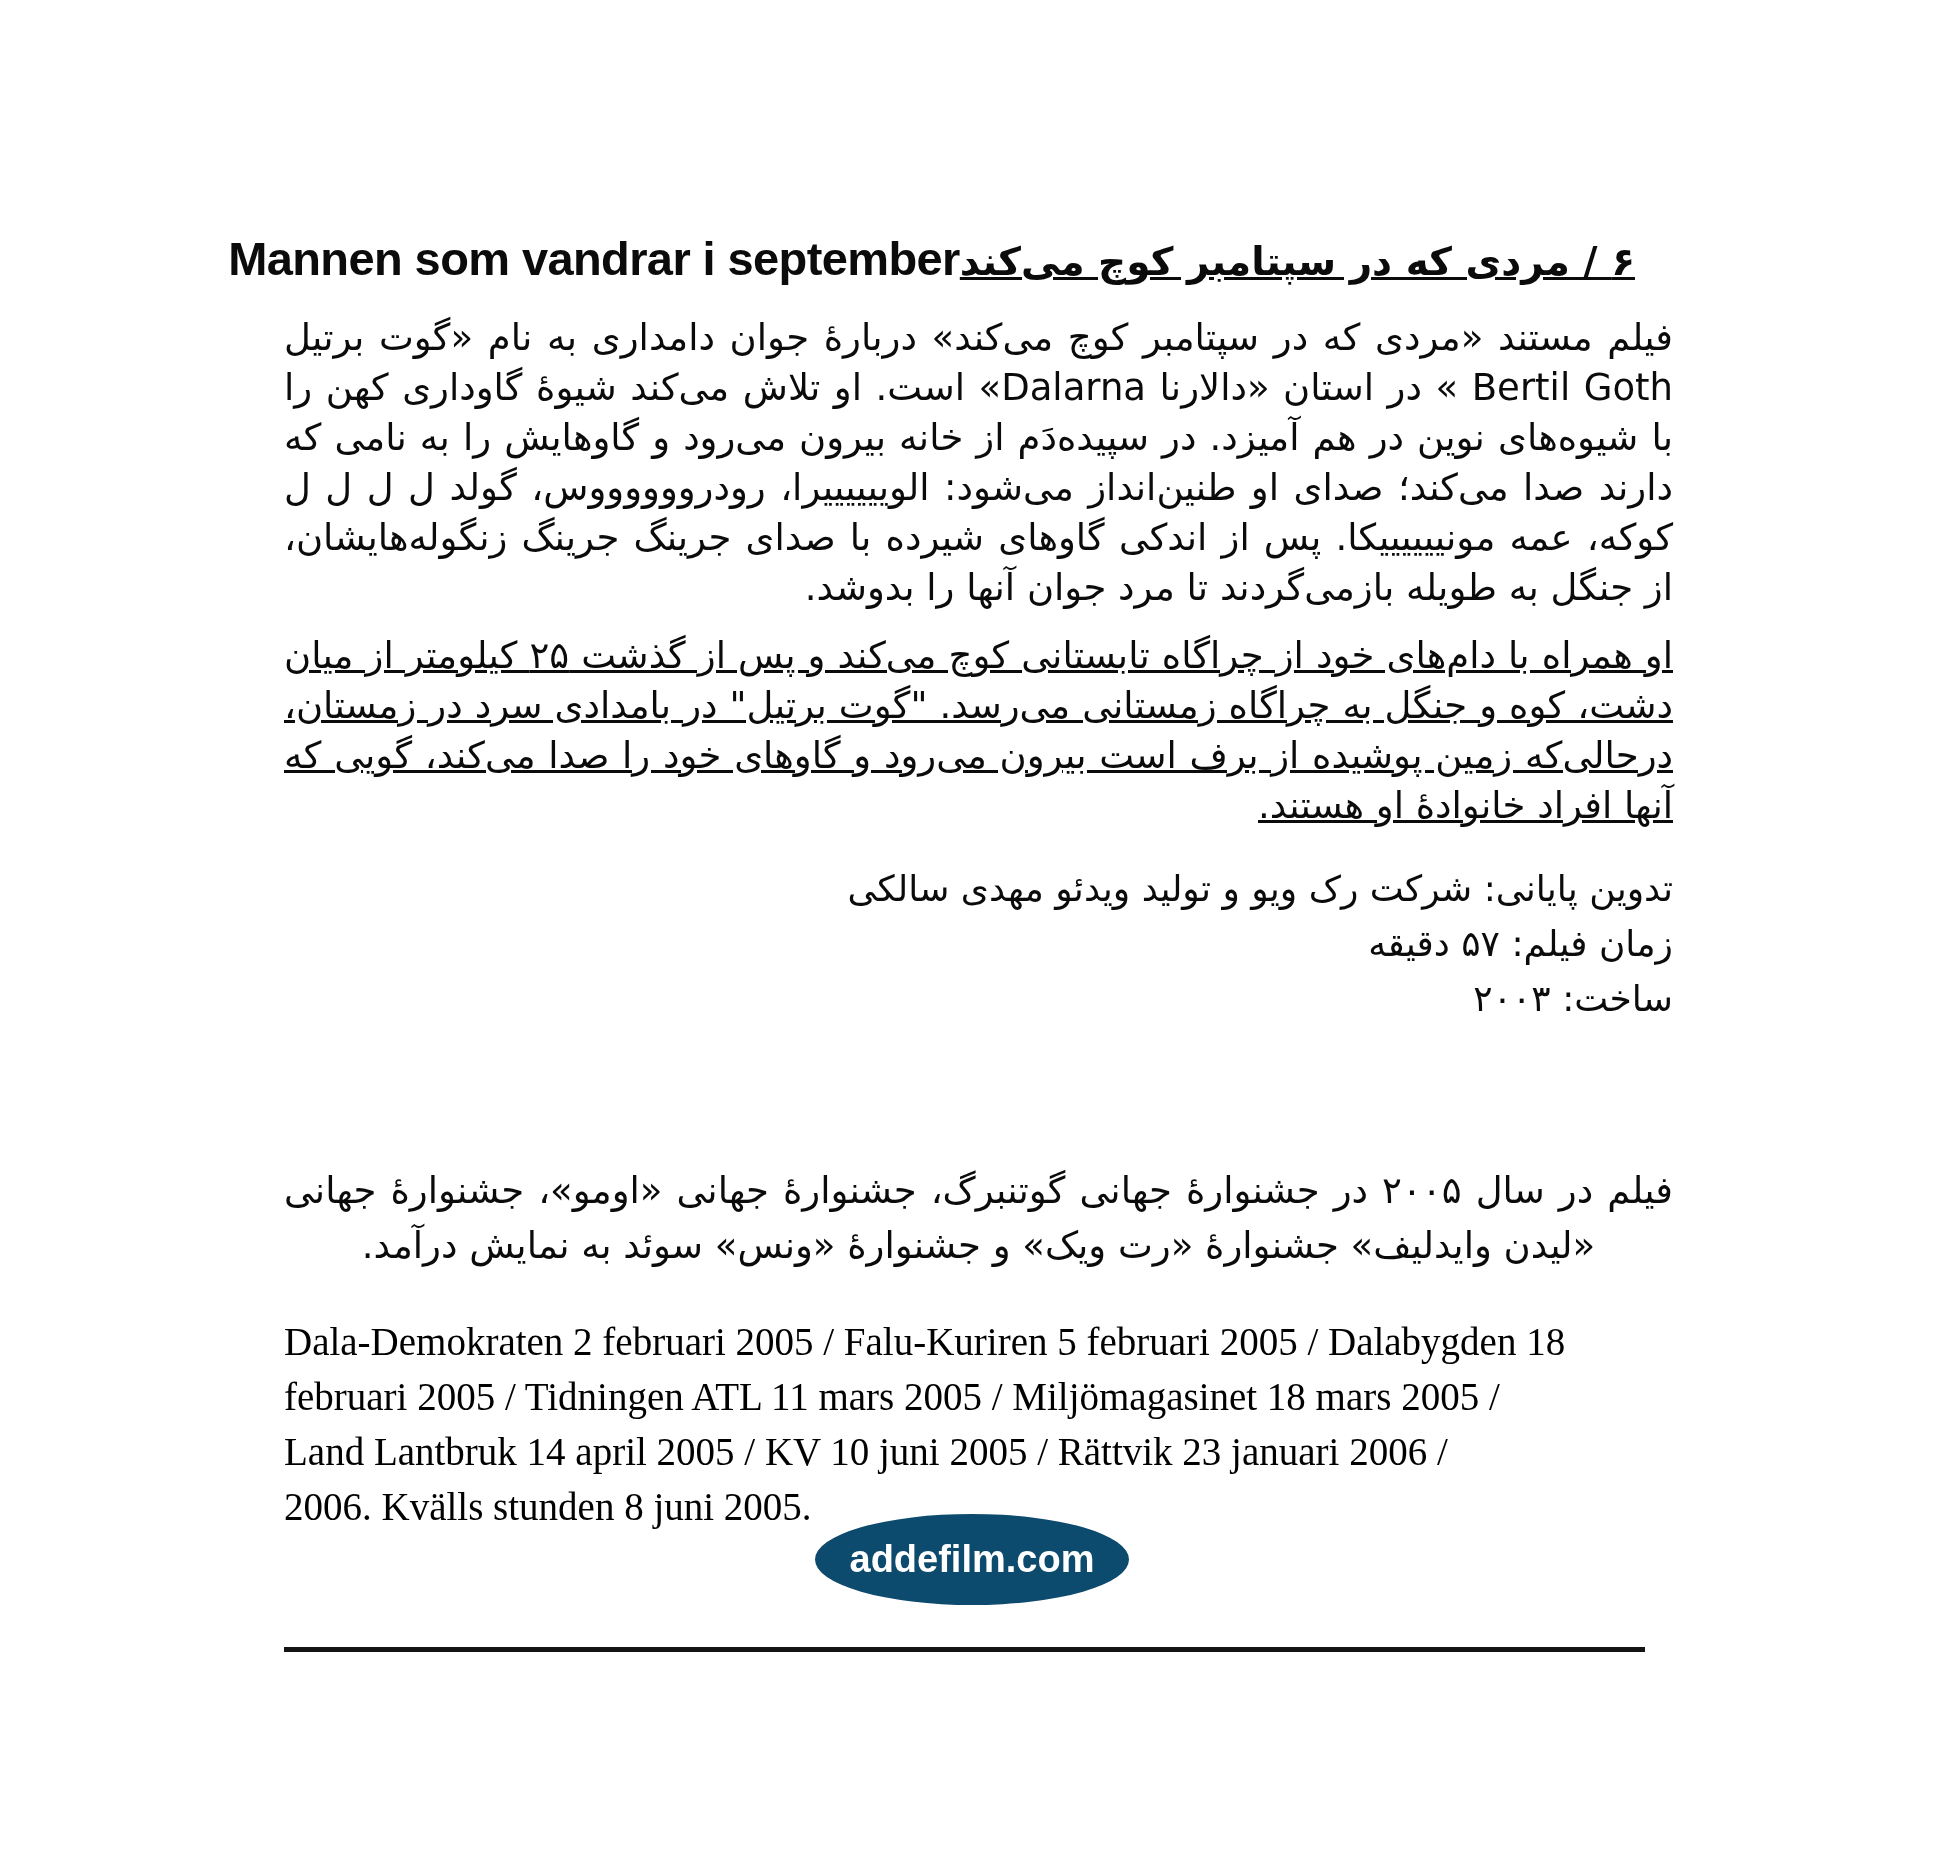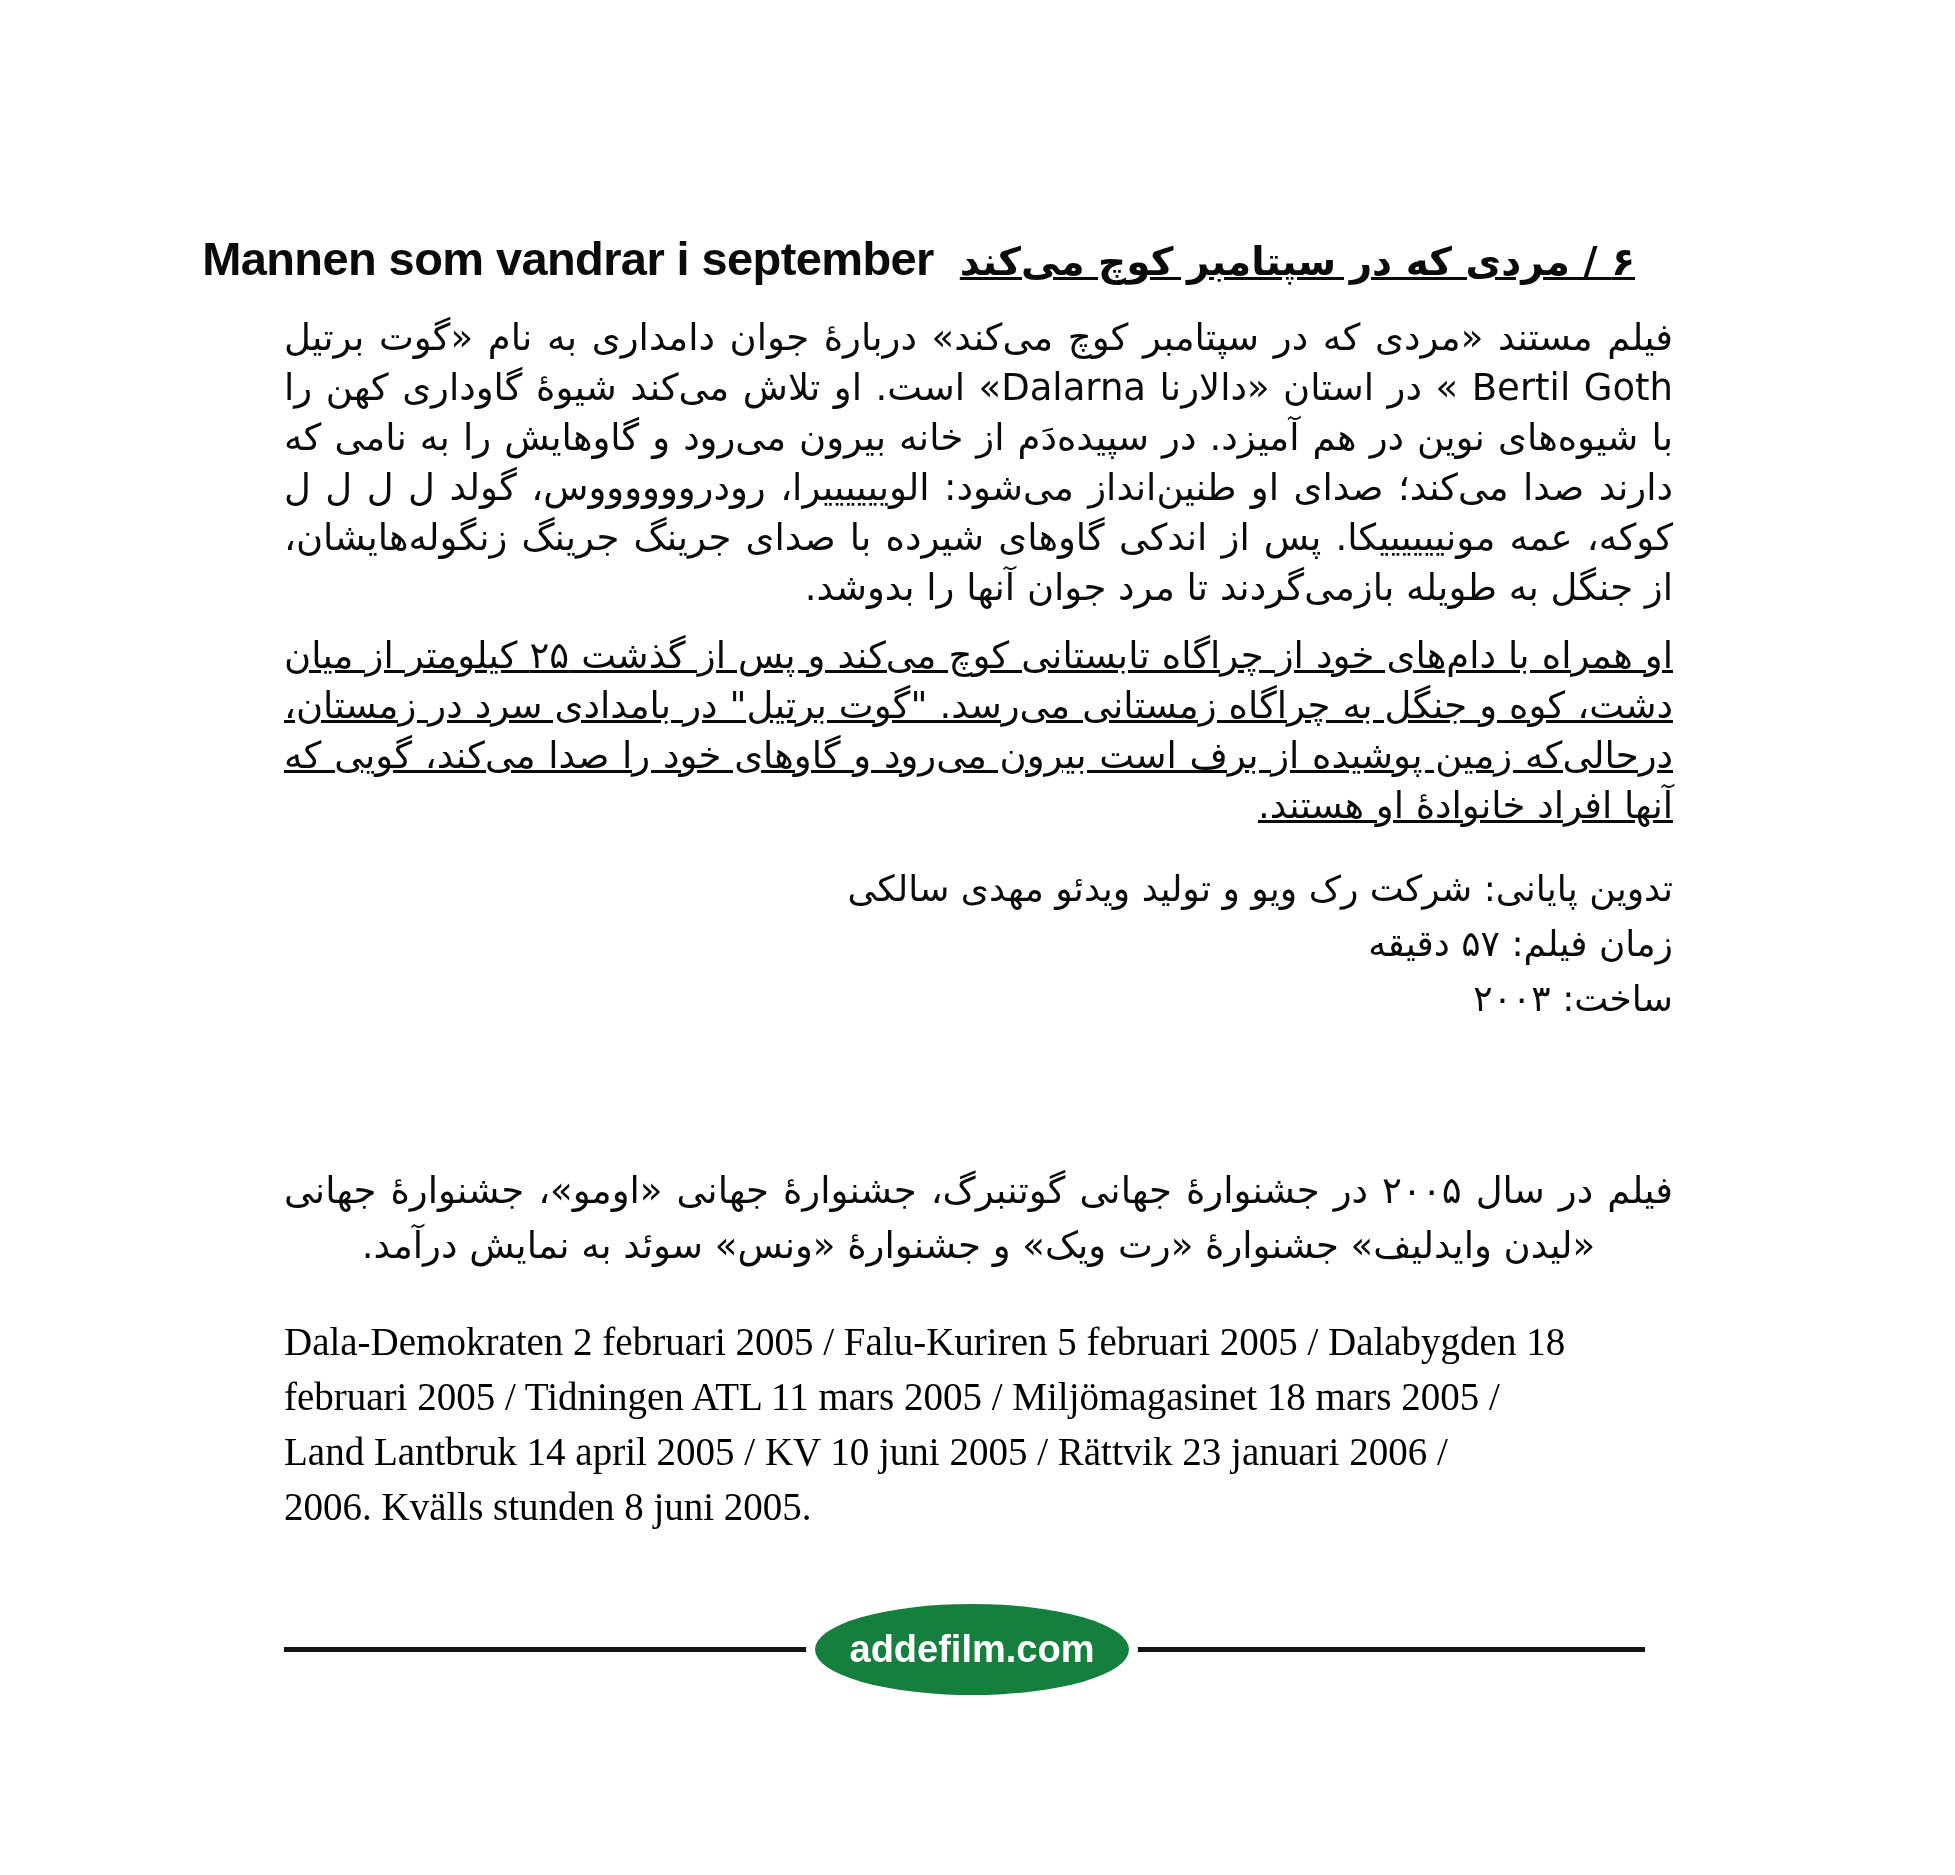--- a/index.html
+++ b/index.html
@@ -16,21 +16,20 @@
     position: absolute;
     left: 284px;
     width: 1389px;
   }
   
   .title-row {
     top: 231px;
     display: flex;
     justify-content: flex-end;
     align-items: baseline;
-    gap: 26px;
     padding-right: 38px;
     box-sizing: border-box;
     white-space: nowrap;
   }
   .title-sv {
     font-family: "Liberation Sans", sans-serif;
     font-weight: 700;
     font-size: 47px;
     letter-spacing: -0.6px;
   }
@@ -79,25 +78,25 @@
   .rule {
     position: absolute;
     left: 284px;
     width: 1361px;
     top: 1647px;
     height: 0;
     border-top: 5.5px solid #141414;
   }
   .logo {
     position: absolute;
-    top: 1595px;
+    top: 1505px;
     left: 806px;
     width: 314px;
     height: 91px;
-    background: #15803d;
+    background: #0c4a6e;
     border: 9.8px solid #ffffff;
     border-radius: 50%;
     display: flex;
     align-items: center;
     justify-content: center;
   }
   .logo-text {
     color: #ffffff;
     font-family: "Liberation Sans", sans-serif;
     font-weight: 700;

